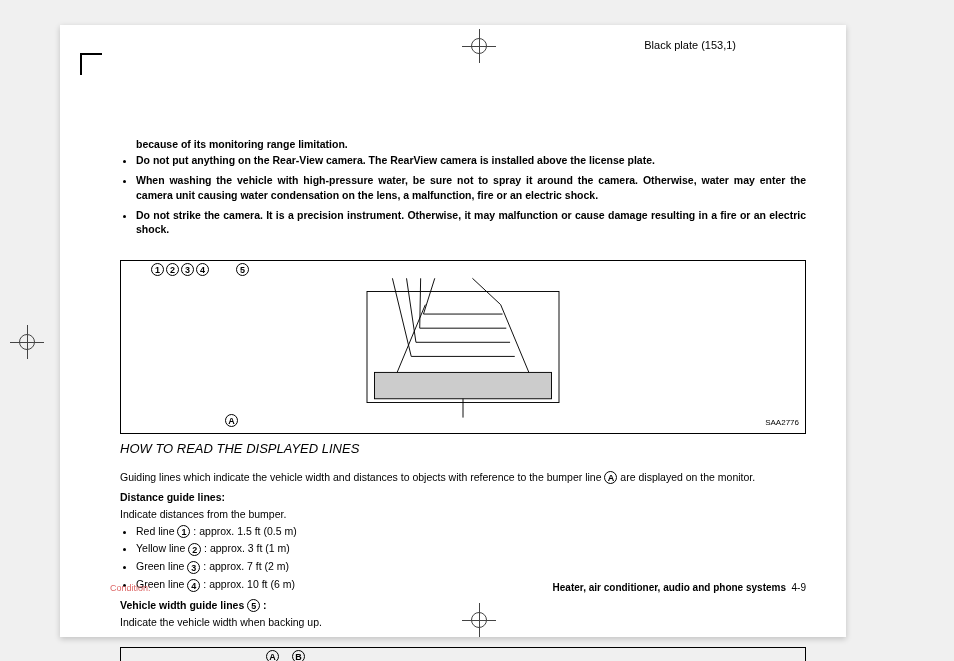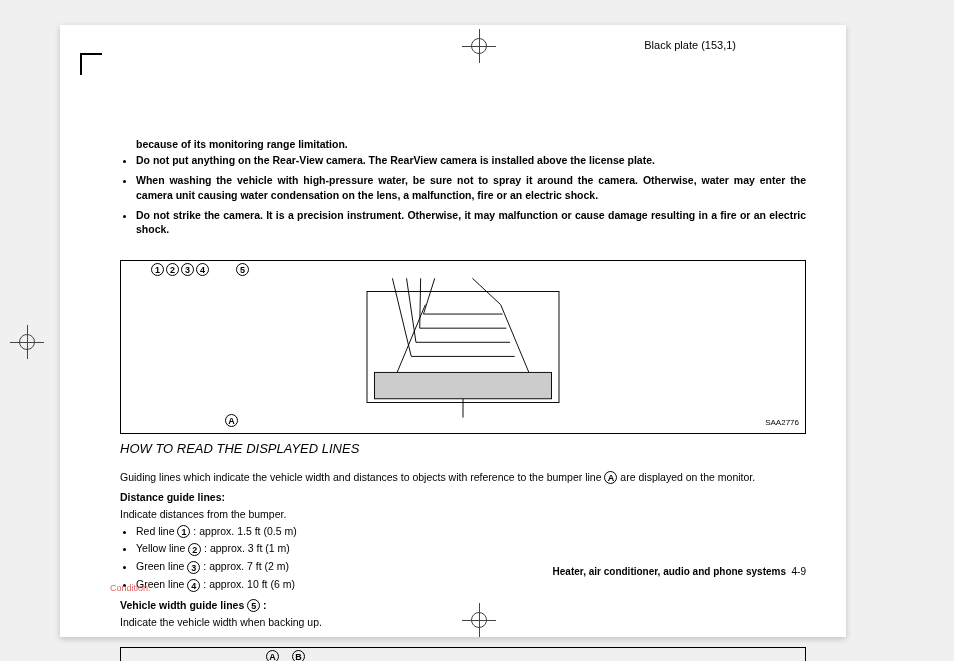--- a/index.html
+++ b/index.html
@@ -41,21 +41,21 @@
 
   .fig-box { border: 1px solid #000; padding: 6px; position: relative; margin-bottom: 6px; }
   .fig-box .code { position: absolute; right: 6px; bottom: 4px; font-size: 8px; }
 
   .h2 { font-size: 13px; margin: 6px 0 12px; font-style: italic; }
 
   .subhead { font-weight: bold; margin-top: 6px; margin-bottom: 3px; }
 
   .enc { display: inline-block; width: 13px; height: 13px; border: 1px solid #000; border-radius: 50%; text-align: center; line-height: 12px; font-size: 9px; font-weight: bold; vertical-align: middle; }
 
-  .footer-section { position: absolute; right: 40px; bottom: 60px; font-size: 10px; font-weight: bold; }
+  .footer-section { position: absolute; right: 40px; bottom: 44px; font-size: 10px; font-weight: bold; }
   .footer-edit    { position: absolute; left: 0; right: 0; bottom: 36px; text-align: center; font-size: 10px; }
   .condition      { position: absolute; left: 50px; bottom: 44px; font-size: 9px; color: #d66; }
 
   
   .cam-svg { width: 100%; height: 160px; display: block; }
   .car-svg { width: 100%; height: 110px; display: block; }
 </style>
 </head>
 <body>
 

